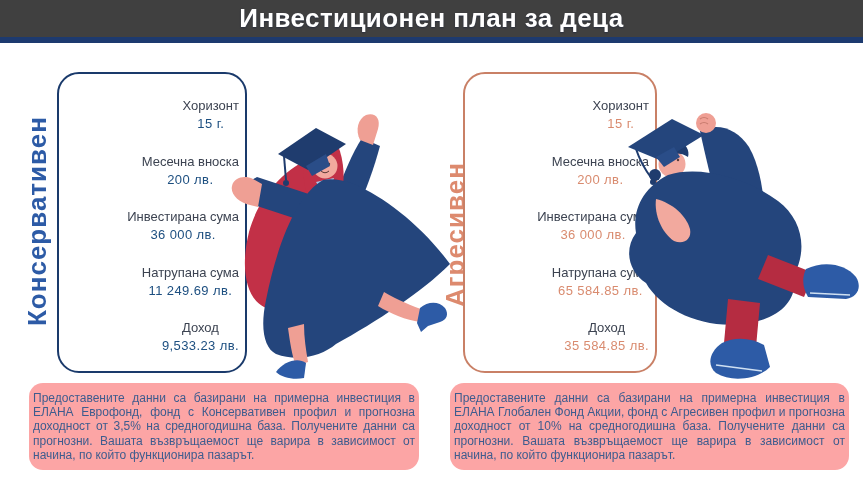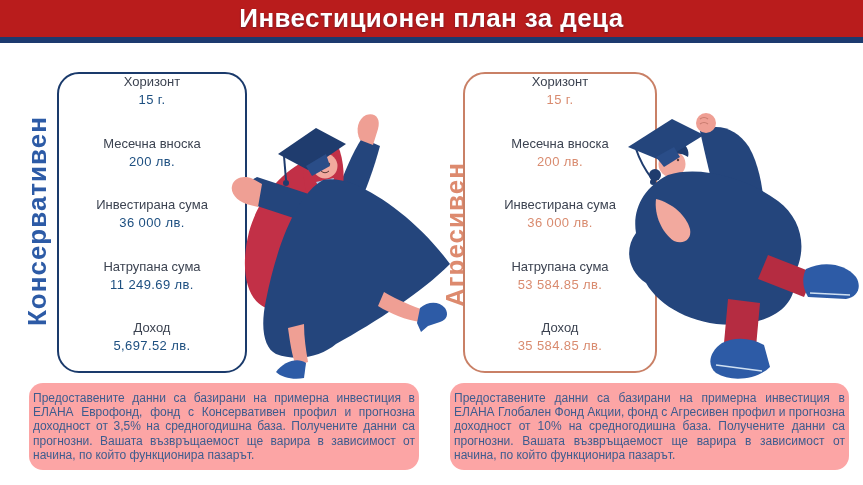--- a/index.html
+++ b/index.html
@@ -3,41 +3,41 @@
 <meta charset="utf-8">
 <style>
   html,body{margin:0;padding:0;}
   body{
     width:863px;height:485px;position:relative;overflow:hidden;
     background:#ffffff;font-family:"Liberation Sans",sans-serif;
   }
   
   .header{
     position:absolute;top:0;left:0;width:863px;height:37px;
-    background:#b91c1c;border-bottom:6px solid #1d3a6f;
+    background:#404040;border-bottom:6px solid #1d3a6f;
     display:flex;align-items:center;justify-content:center;
   }
   .header .title{
     color:#ffffff;font-size:26px;font-weight:bold;letter-spacing:.4px;
     text-shadow:0 1px 2px rgba(10,25,60,.45);
   }
   
   .side-label{
     position:absolute;writing-mode:vertical-rl;transform:rotate(180deg);
     font-weight:bold;font-size:26px;letter-spacing:1px;white-space:nowrap;
     display:flex;align-items:center;justify-content:center;width:34px;
   }
   .side-label.conservative{left:20px;top:112px;height:218px;color:#2d5ba6;}
   .side-label.aggressive{left:438px;top:150px;height:170px;color:#dd8a6e;}
   
   .card{
     position:absolute;top:72px;height:301px;box-sizing:border-box;
     border:2.5px solid;border-radius:22px;background:#ffffff;
     display:flex;flex-direction:column;justify-content:space-between;
-    padding:0 6px 18px;text-align:center;z-index:1;
+    padding:24px 6px 18px;text-align:center;z-index:1;align-items:flex-end;
   }
   .card.conservative{left:57px;width:190px;border-color:#1a3a6b;}
   .card.aggressive{left:463px;width:194px;border-color:#c98066;}
   .stat .label{font-size:13px;color:#3c4351;margin-bottom:3px;}
   .stat .value{font-size:13px;font-weight:normal;letter-spacing:.4px;}
   .card.conservative .value{color:#1d4f80;}
   .card.aggressive .value{color:#d98b6f;}
   
   .note{
     position:absolute;top:383px;height:87px;box-sizing:border-box;
@@ -72,42 +72,42 @@
   <div class="stat">
     <div class="label">Инвестирана сума</div>
     <div class="value">36 000 лв.</div>
   </div>
   <div class="stat">
     <div class="label">Натрупана сума</div>
     <div class="value">11 249.69 лв.</div>
   </div>
   <div class="stat">
     <div class="label">Доход</div>
-    <div class="value">5,697.52 лв.</div>
+    <div class="value">9,533.23 лв.</div>
   </div>
 </div>
 
 <div class="side-label aggressive">Агресивен</div>
 
 <div class="card aggressive">
   <div class="stat">
     <div class="label">Хоризонт</div>
     <div class="value">15 г.</div>
   </div>
   <div class="stat">
     <div class="label">Месечна вноска</div>
     <div class="value">200 лв.</div>
   </div>
   <div class="stat">
     <div class="label">Инвестирана сума</div>
     <div class="value">36 000 лв.</div>
   </div>
   <div class="stat">
     <div class="label">Натрупана сума</div>
-    <div class="value">53 584.85 лв.</div>
+    <div class="value">65 584.85 лв.</div>
   </div>
   <div class="stat">
     <div class="label">Доход</div>
     <div class="value">35 584.85 лв.</div>
   </div>
 </div>
 
 <div class="note left">Предоставените данни са базирани на примерна инвестиция в ЕЛАНА Еврофонд, фонд с Консервативен профил и прогнозна доходност от 3,5% на средногодишна база. Получените данни са прогнозни. Вашата възвръщаемост ще варира в зависимост от начина, по който функционира пазарът.</div>
 <div class="note right">Предоставените данни са базирани на примерна инвестиция в ЕЛАНА Глобален Фонд Акции, фонд с Агресивен профил и прогнозна доходност от 10% на средногодишна база. Получените данни са прогнозни. Вашата възвръщаемост ще варира в зависимост от начина, по който функционира пазарът.</div>
 

